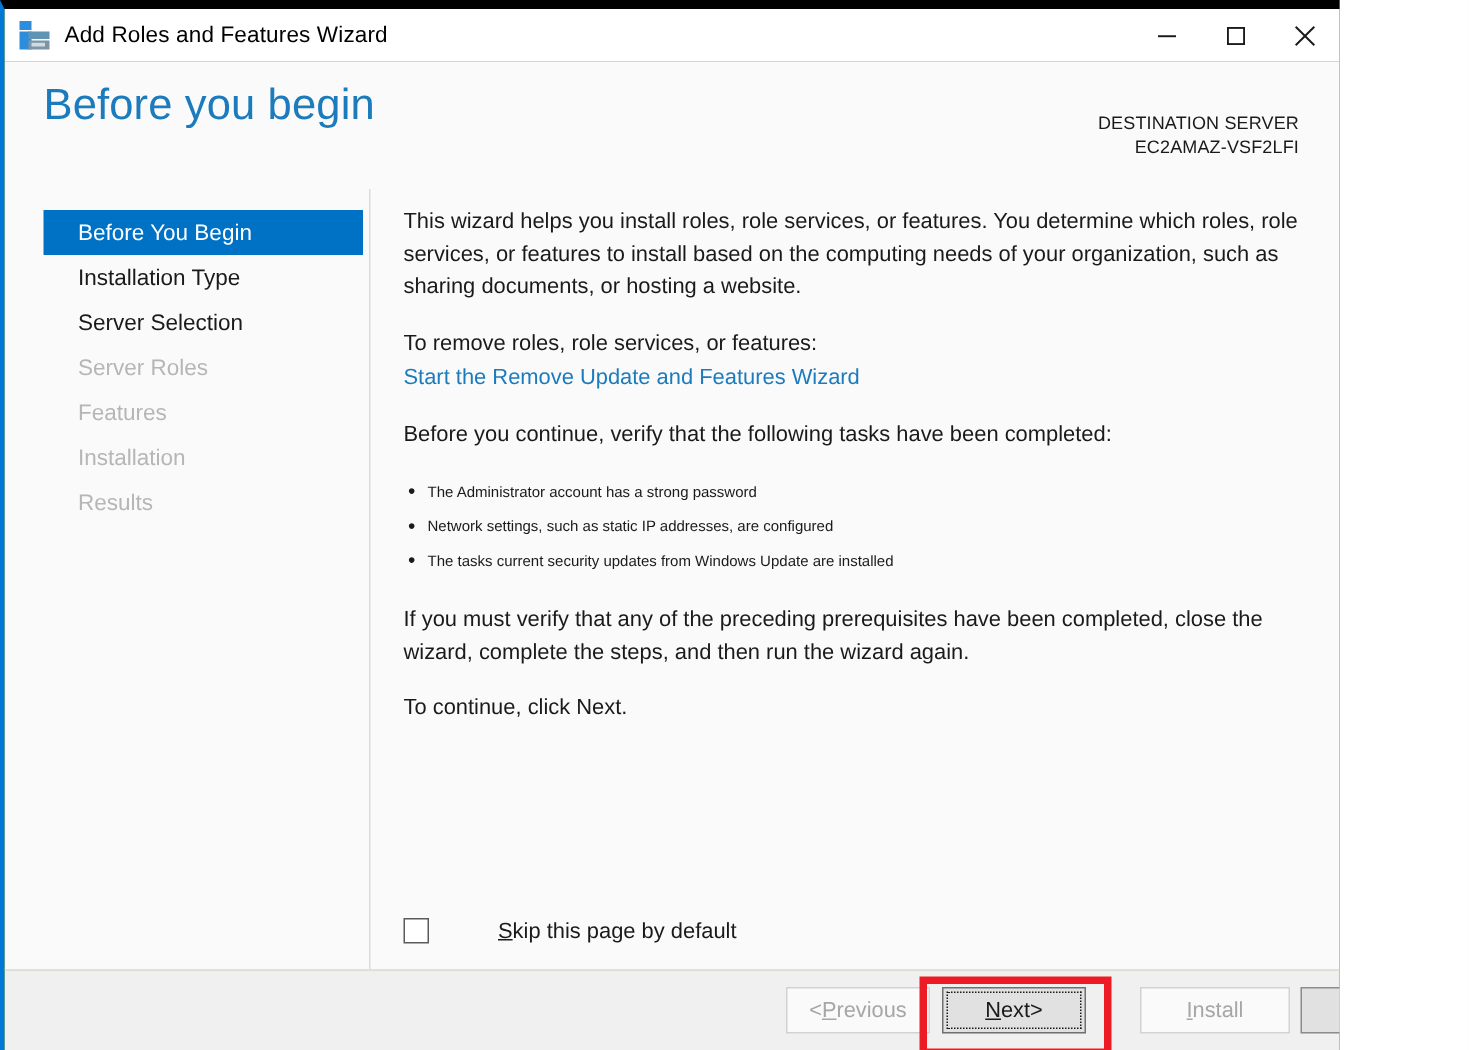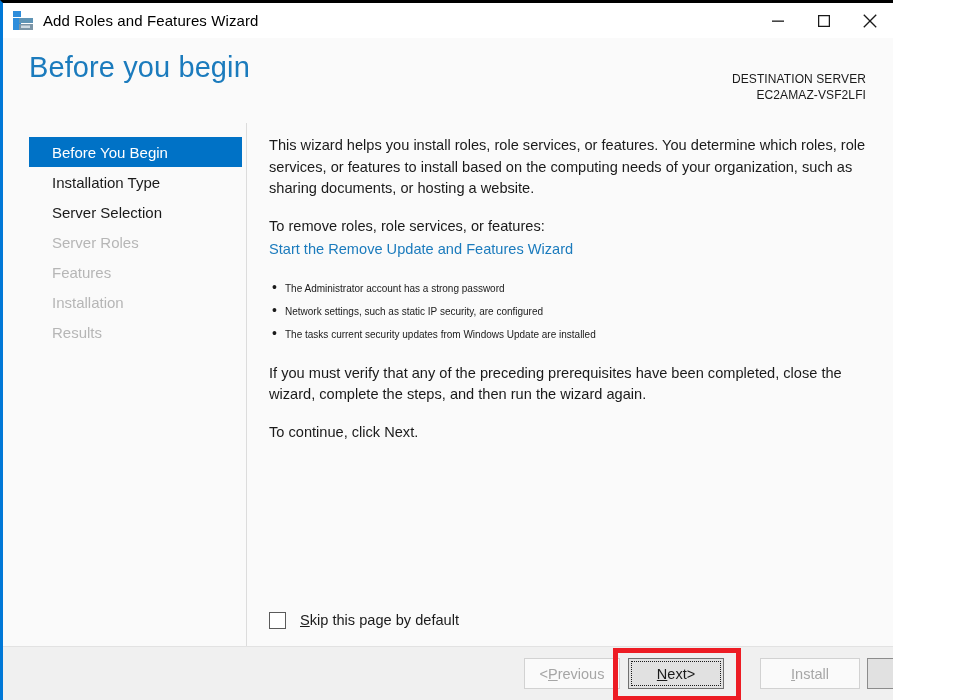--- a/index.html
+++ b/index.html
@@ -15,21 +15,21 @@
     background: #ffffff;
     color: #000000;
     -webkit-font-smoothing: antialiased;
   }
 
   #window {
     position: relative;
     width: 893px;
     height: 700px;
     box-sizing: border-box;
-    border-top: 3px solid #000000;
+    border-top: 6px solid #000000;
     border-left: 3px solid #0078d7;
     background: #4d7c0f;
     overflow: hidden;
   }
 
   
   #titlebar {
     position: absolute;
     top: 0;
     left: 0;
@@ -196,21 +196,23 @@
     font-size: 14px;
     color: #1a1a1a;
   }
 
   
   #skip-row {
     position: absolute;
     left: 266px;
     bottom: 17px;
     display: flex;
+    align-items: center;
     cursor: default;
+    gap: 32px;
   }
   #skip-box {
     width: 17px;
     height: 17px;
     border: 1px solid #5a5a5a;
     background: #ffffff;
     box-sizing: border-box;
     flex: 0 0 auto;
   }
   #skip-label {
@@ -360,24 +362,25 @@
         <span>Results</span>
       </div>
     </div>
 
     <div id="content">
       <p class="para">This wizard helps you install roles, role services, or features. You determine which roles, role services, or features to install based on the computing needs of your organization, such as sharing documents, or hosting a website.</p>
 
       <p class="para tight">To remove roles, role services, or features:</p>
       <a class="link" href="#">Start the Remove Update and Features Wizard</a>
 
+      <p class="para">Before you continue, verify that the following tasks have been completed:</p>
 
       <ul class="checklist">
         <li>The Administrator account has a strong password</li>
-        <li>Network settings, such as static IP security, are configured</li>
+        <li>Network settings, such as static IP addresses, are configured</li>
         <li>The tasks current security updates from Windows Update are installed</li>
       </ul>
 
       <p class="para">If you must verify that any of the preceding prerequisites have been completed, close the wizard, complete the steps, and then run the wizard again.</p>
       <p class="para">To continue, click Next.</p>
     </div>
 
     <div id="skip-row">
       <span id="skip-box"></span>
       <span id="skip-label"><u>S</u><span>kip this page by default</span></span>

